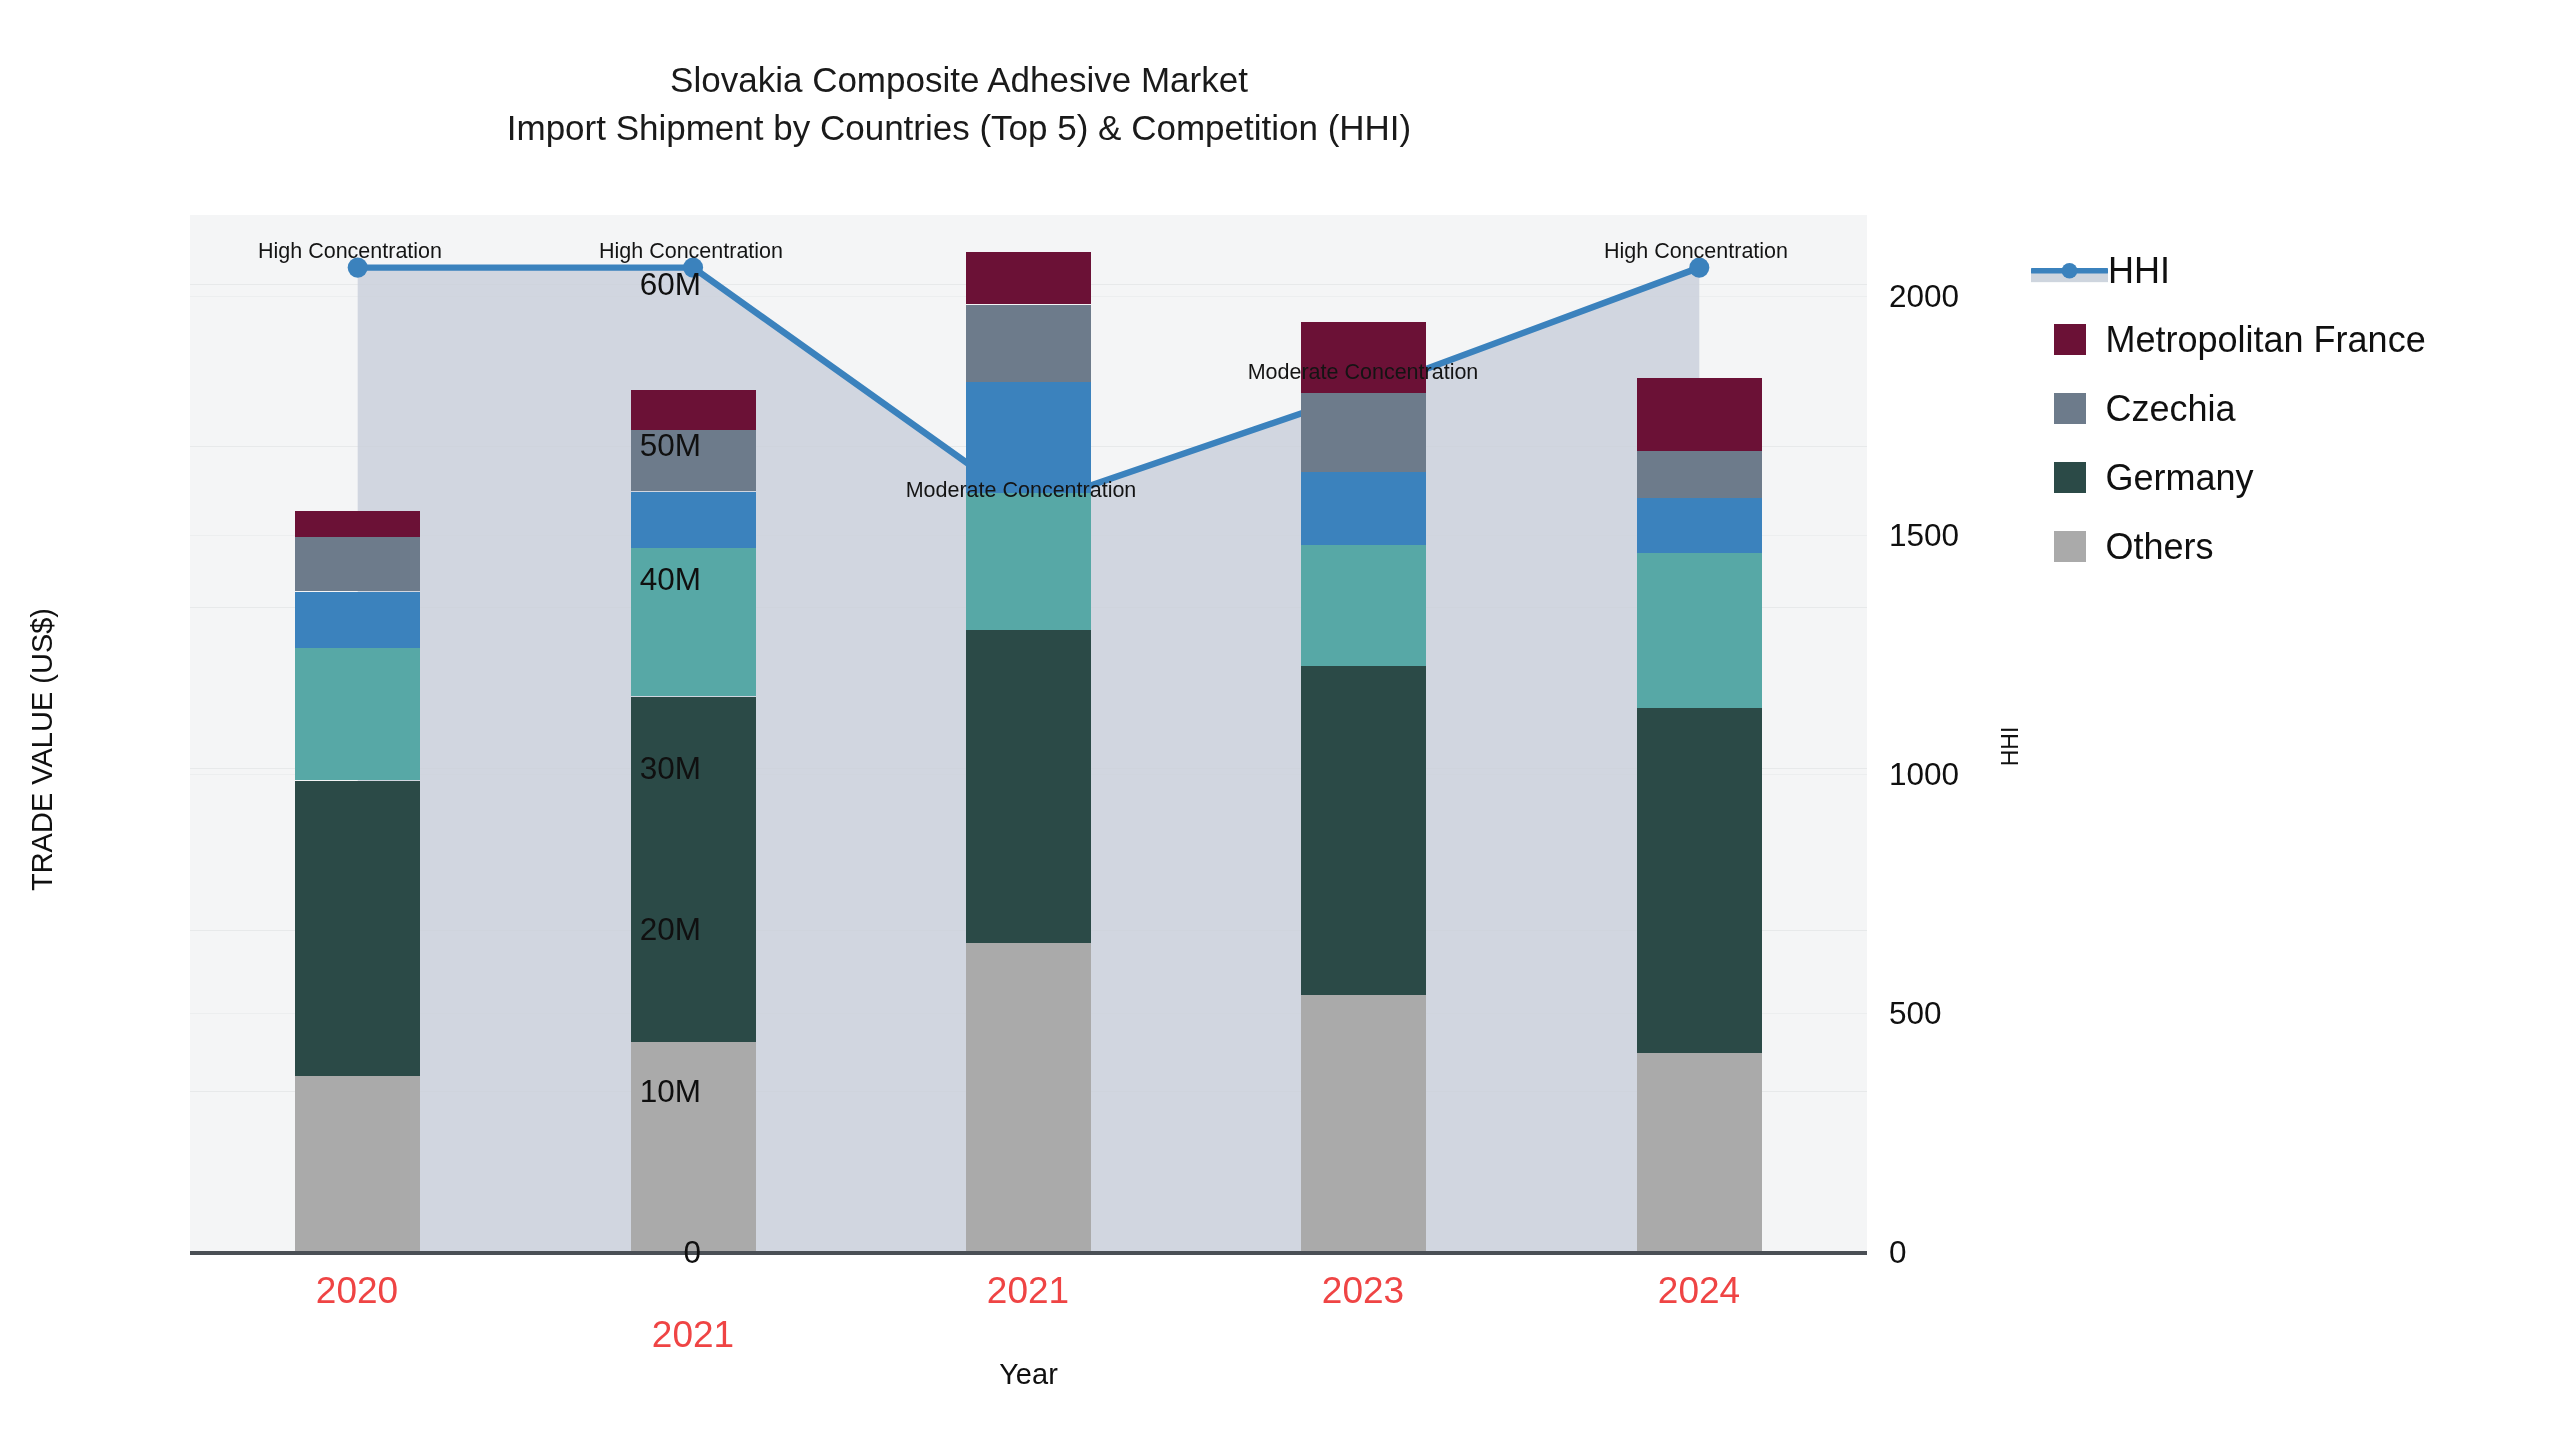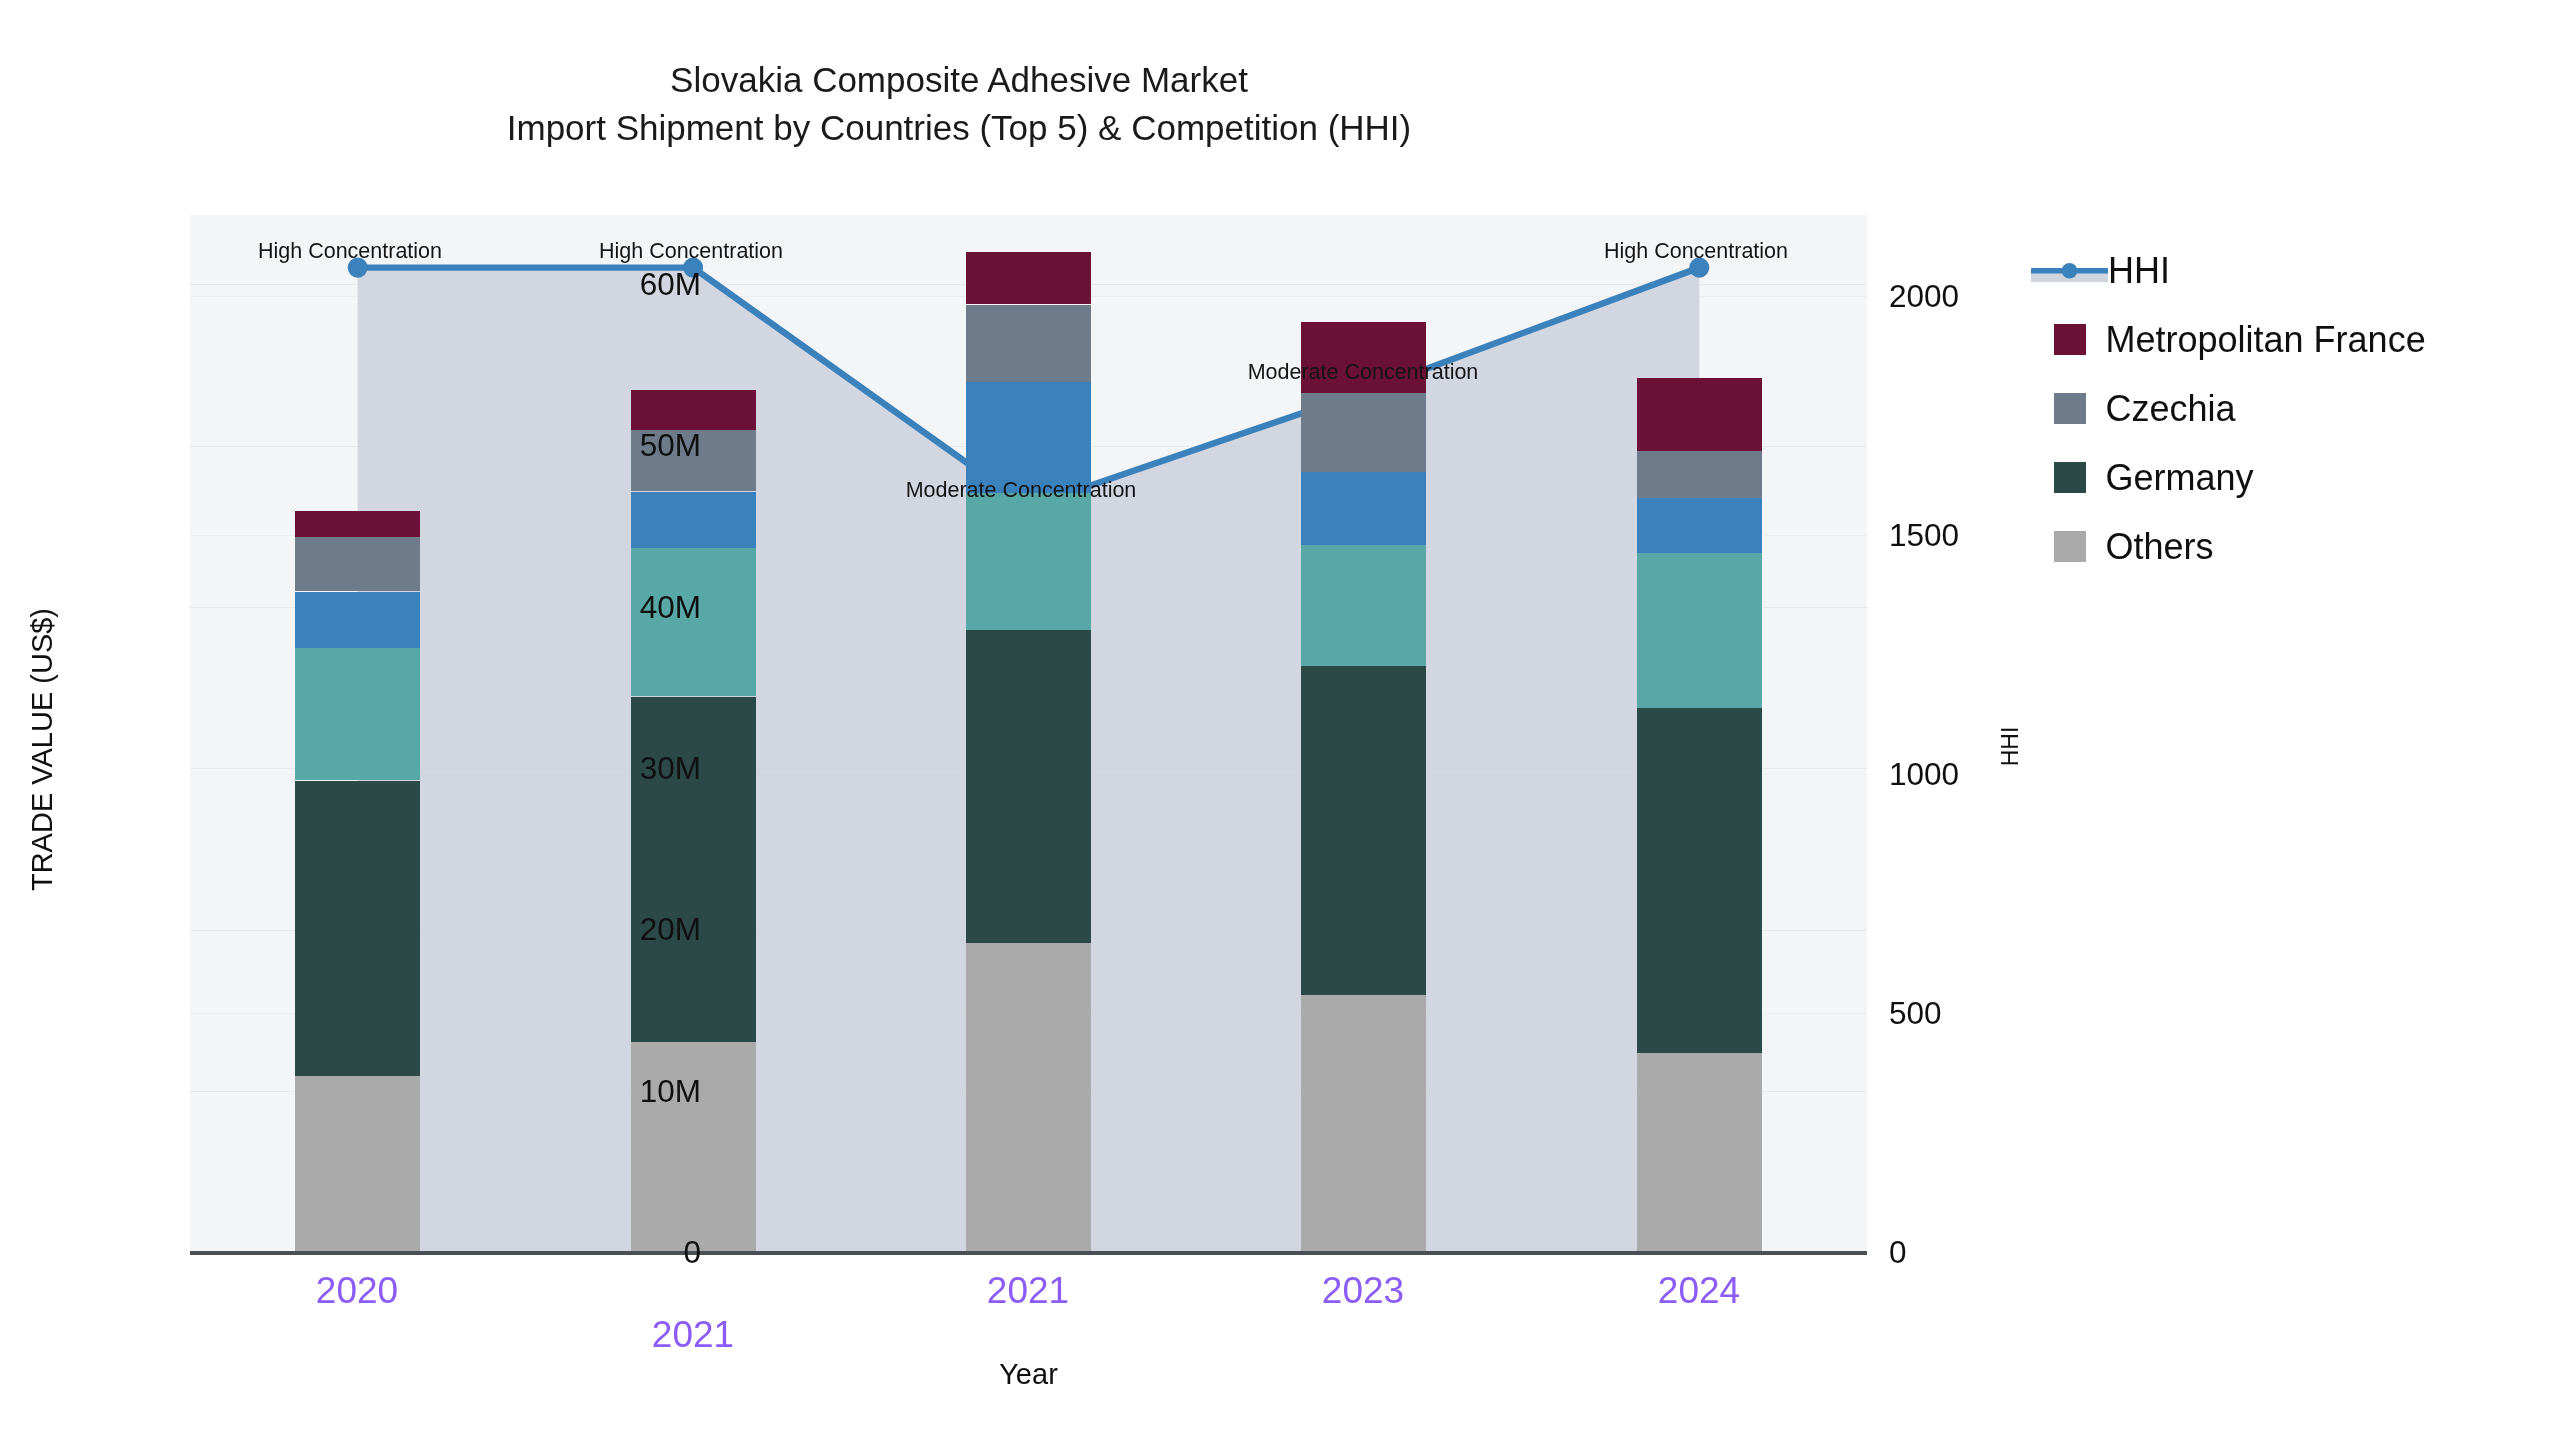--- a/index.html
+++ b/index.html
@@ -105,21 +105,21 @@
     transform:rotate(-90deg);
     transform-origin:center center;
     white-space:nowrap;
   }
 
   
   .xtick {
     position:absolute;
     top:1270px;
     font-size:37px;
-    color:#8b5cf6;
+    color:#ef4444;
     transform:translateX(-50%);
     white-space:nowrap;
   }
   #xlabel {
     position:absolute;
     left:190px; top:1358px;
     width:1677px;
     text-align:center;
     font-size:29px;
     color:#101010;
@@ -236,21 +236,21 @@
     <div class="annotation" style="left: 691px; top: 239px;">High Concentration</div>
     <div class="annotation" style="left: 1021px; top: 478px;">Moderate Concentration</div>
     <div class="annotation" style="left: 1363px; top: 360px;">Moderate Concentration</div>
     <div class="annotation" style="left: 1696px; top: 239px;">High Concentration</div>
   </div>
 <div id="yticks-left-layer">
     <div class="ytick-left" style="top: 1252px;">0</div>
     <div class="ytick-left" style="top: 1091px;">10M</div>
     <div class="ytick-left" style="top: 929px;">20M</div>
     <div class="ytick-left" style="top: 768px;">30M</div>
-    <div class="ytick-left" style="top: 607px;">40M</div>
+    <div class="ytick-left" style="top: 579px;">40M</div>
     <div class="ytick-left" style="top: 445px;">50M</div>
     <div class="ytick-left" style="top: 284px;">60M</div>
   </div>
 <div id="yticks-right-layer">
     <div class="ytick-right" style="top: 1252px;">0</div>
     <div class="ytick-right" style="top: 1013px;">500</div>
     <div class="ytick-right" style="top: 774px;">1000</div>
     <div class="ytick-right" style="top: 535px;">1500</div>
     <div class="ytick-right" style="top: 296px;">2000</div>
   </div>

